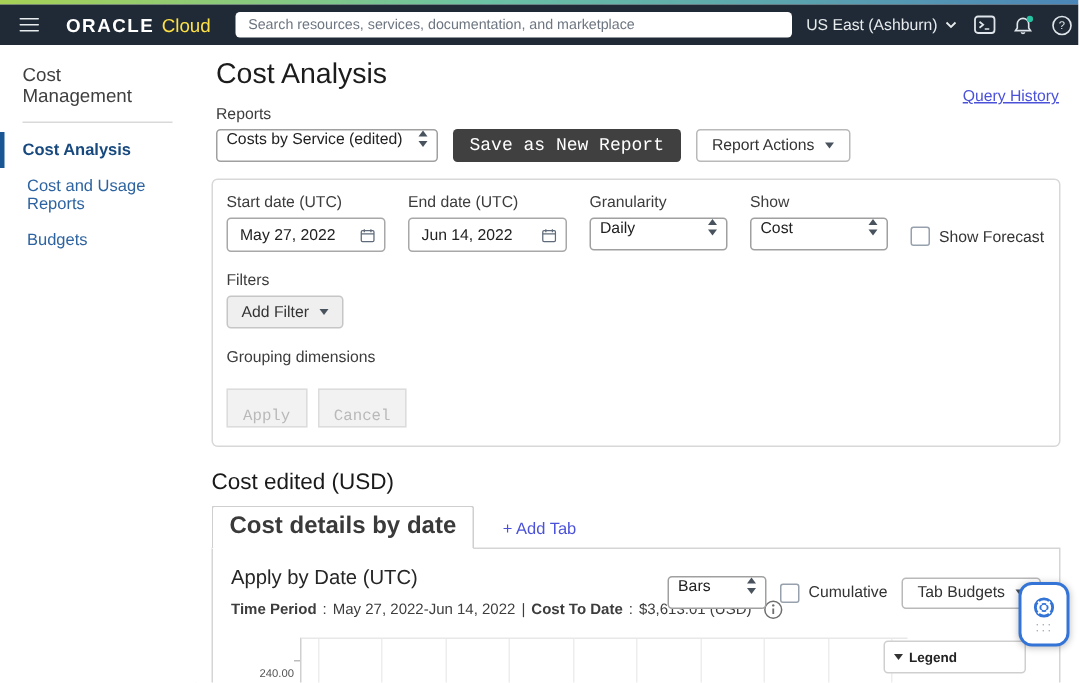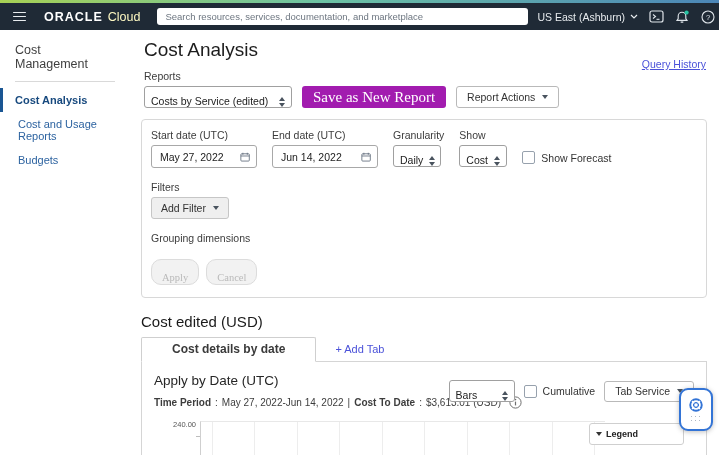--- a/index.html
+++ b/index.html
@@ -6,21 +6,21 @@
   body{width:719px;height:455px;position:relative;overflow:hidden;background:#fff;
        font-family:"Liberation Sans",sans-serif;-webkit-font-smoothing:antialiased}
 
   
   .topstrip{height:3px;background:linear-gradient(90deg,#a7d155 0%,#6cc2a4 45%,#4b86b8 100%)}
   .hdr{height:27px;background:#1f2a36;display:flex;align-items:center;padding:0 8px;gap:9px}
   .burger{display:flex;flex-direction:column;gap:2.5px;padding:4px 5px;cursor:pointer}
   .burger i{display:block;width:13px;height:1.6px;background:#e8ecef;border-radius:1px}
   .logo{display:flex;align-items:flex-start;gap:5px;margin-left:4px;white-space:nowrap}
   .logo .o1{color:#fff;font-weight:bold;font-size:12.5px;letter-spacing:1px}
-  .logo .o2{color:#fef9c3;font-size:12.5px}
+  .logo .o2{color:#fde047;font-size:12.5px}
   .search{flex:none;width:355px;height:17px;margin-left:8px;background:#fff;border:none;border-radius:3px;
           font-size:9.5px;padding:0 8px;color:#222;font-family:inherit;outline:none}
   .search::placeholder{color:#6d7680}
   .hdr-right{margin-left:auto;display:flex;align-items:center;gap:11px}
   .region{display:flex;align-items:center;gap:5px;color:#e7ebee;font-size:10.5px;cursor:pointer;white-space:nowrap}
   .hicon{display:flex;align-items:center;cursor:pointer}
 
   
   .sidebar{position:absolute;top:30px;left:0;width:130px;bottom:0;background:#fff;border-right:1px solid #efefef}
   .side-title{font-size:12.5px;color:#3f3f3f;padding:13px 15px 10px}
@@ -28,54 +28,54 @@
   .side-item{font-size:11px;color:#2d63a0;padding:6px 15px;cursor:pointer;border-left:3px solid transparent}
   .side-item.active{font-weight:bold;color:#17497e;border-left:3px solid #1a5693;padding-left:12px}
 
   
   .main{position:absolute;left:130px;top:30px;right:0;bottom:0;background:#fff}
   .page-title{font-size:19px;font-weight:400;color:#1c1c1c;margin:9px 0 9px 14px}
   .reports-label{font-size:10.5px;color:#3c3c3c;margin-left:14px}
   .controls-row{display:flex;align-items:center;margin:4px 0 0 14px;gap:10px}
   .query-history{position:absolute;top:28px;right:13px;font-size:10.5px;color:#4b52d9;text-decoration:underline;cursor:pointer}
 
-  .sel{border:1px solid #a0a0a0;border-radius:3px;height:22px;display:flex;align-items:flex-end;
+  .sel{border:1px solid #a0a0a0;border-radius:3px;height:22px;display:flex;align-items:flex-start;
        padding:0 6px;font-size:10.5px;color:#222;background:#fff;cursor:pointer;box-sizing:border-box}
   .stp{margin-left:auto;display:flex;flex-direction:column;gap:2.5px;padding-left:6px}
   .stp .up{width:0;height:0;border-left:3px solid transparent;border-right:3px solid transparent;border-bottom:4px solid #49535e}
   .stp .dn{width:0;height:0;border-left:3px solid transparent;border-right:3px solid transparent;border-top:4px solid #49535e}
-  .w148{width:148px}.w72{width:48px}.w117{width:117px}.w66{width:66px}
-
-  .btn-primary{background:#a21caf;color:#fff;font-size:15px;border:none;border-radius:3px;height:22px;
-               padding:0 11px;cursor:pointer;font-family:Liberation Serif, serif}
+  .w148{width:148px}.w72{width:92px}.w117{width:117px}.w66{width:66px}
+
+  .btn-primary{background:#404040;color:#fff;font-size:12px;border:none;border-radius:3px;height:22px;
+               padding:0 11px;cursor:pointer;font-family:Liberation Mono, monospace}
   .btn-secondary{background:#fff;border:1px solid #b9b9b9;border-radius:3px;height:22px;font-size:10.5px;
                  color:#333;display:flex;align-items:center;gap:7px;padding:0 10px;cursor:pointer;font-family:inherit}
   .btn-filter{background:#efefef;border:1px solid #c6c6c6;border-radius:3px;height:22px;font-size:10.5px;
               color:#333;display:flex;align-items:center;gap:7px;padding:0 9px;cursor:pointer;font-family:inherit}
-  .btn-disabled{background:#f2f2f2;border:1px solid #dcdcdc;border-radius:10px;height:21px;font-size:10.5px;
-                color:#b9b9b9;padding:12px 10px;font-family:Liberation Serif, serif}
+  .btn-disabled{background:#f2f2f2;border:1px solid #dcdcdc;border-radius:0;height:21px;font-size:10.5px;
+                color:#b9b9b9;padding:12px 10px;font-family:Liberation Mono, monospace}
   .caret{width:0;height:0;border-left:3.5px solid transparent;border-right:3.5px solid transparent;border-top:4px solid #49535e}
 
   
   .filter-panel{border:1px solid #d8d8d8;border-radius:4px;margin:11px 12px 0 11px;padding:9px 9px 12px}
   .fp-row{display:flex;gap:15px}
   .field{display:flex;flex-direction:column;gap:4px}
   .flabel{font-size:10.5px;color:#3c3c3c}
   .inputbox{border:1px solid #a8a8a8;border-radius:3px;height:21px;display:flex;align-items:center;
             padding:0 6px;width:92px;background:#fff;box-sizing:content-box}
   .inputbox input{border:none;outline:none;font-size:10.5px;color:#222;width:100%;font-family:inherit;background:transparent}
   .cbrow{display:flex;align-items:center;gap:6px;font-size:10.5px;color:#333}
   .cb{width:11px;height:11px;border:1px solid #97a1ad;border-radius:2px;background:#fff;flex:none;cursor:pointer}
   .mt18{margin-top:18px}
 
   
   .details-title{font-size:15px;color:#1a1a1a;margin:15px 0 7px 11px;font-weight:400}
   .tabbar{display:flex;align-items:flex-end;margin:0 12px 0 11px;position:relative;z-index:2}
-  .tab-active{border:1px solid #cfcfcf;border-bottom:1px solid #fff;background:#fff;font-size:12px;font-weight:bold;
-              color:#3a3a3a;padding:4px 30px 5px;border-radius:2px 2px 0 0;margin-bottom:-1px;cursor:pointer}
+  .tab-active{border:1px solid #cfcfcf;border-bottom:1px solid #fff;background:#fff;font-size:16px;font-weight:bold;
+              color:#3a3a3a;padding:4px 11px 5px;border-radius:2px 2px 0 0;margin-bottom:-1px;cursor:pointer}
   .add-tab{font-size:11px;color:#4b52d9;margin-left:19px;padding-bottom:6px;cursor:pointer}
   .tab-panel{border:1px solid #d5d5d5;margin:0 12px 0 11px;background:#fff;height:235px;padding:8px 12px;position:relative;z-index:1}
   .chart-title{font-size:13.5px;color:#262626;margin-top:3px;font-weight:400}
   .meta-row{display:flex;align-items:center;gap:4px;font-size:10px;color:#3d3d3d;margin-top:8px}
   .meta-row b{font-weight:bold}
   .controls2{position:absolute;top:18px;right:12px;display:flex;align-items:center;gap:9px}
 
   
   .chart{position:relative;margin-top:8px;height:175px}
   .yaxis{position:absolute;left:10px;top:0;width:32px;height:175px}
@@ -266,29 +266,29 @@
         <span class="stp">
             <span class="up"></span>
             <span class="dn"></span>
           </span>
       </div>
       <div class="cbrow">
         <span class="cb"></span>
         <span>Cumulative</span>
       </div>
       <button class="btn-secondary" style="height:21px">
-        <span>Tab Service</span>
+        <span>Tab Budgets</span>
         <span class="caret"></span>
       </button>
     </div>
 
     <div class="chart">
 
       <div class="yaxis">
-          <div class="ytick" style="top: 3px;">240.00</div>
+          <div class="ytick" style="top: 23px;">240.00</div>
         </div>
       <div class="plot">
           <div class="grid" style="left: 10.6316px;"></div>
           <div class="grid" style="left: 53.1579px;"></div>
           <div class="grid" style="left: 95.6842px;"></div>
           <div class="grid" style="left: 138.211px;"></div>
           <div class="grid" style="left: 180.737px;"></div>
           <div class="grid" style="left: 223.263px;"></div>
           <div class="grid" style="left: 265.789px;"></div>
           <div class="grid" style="left: 308.316px;"></div>

